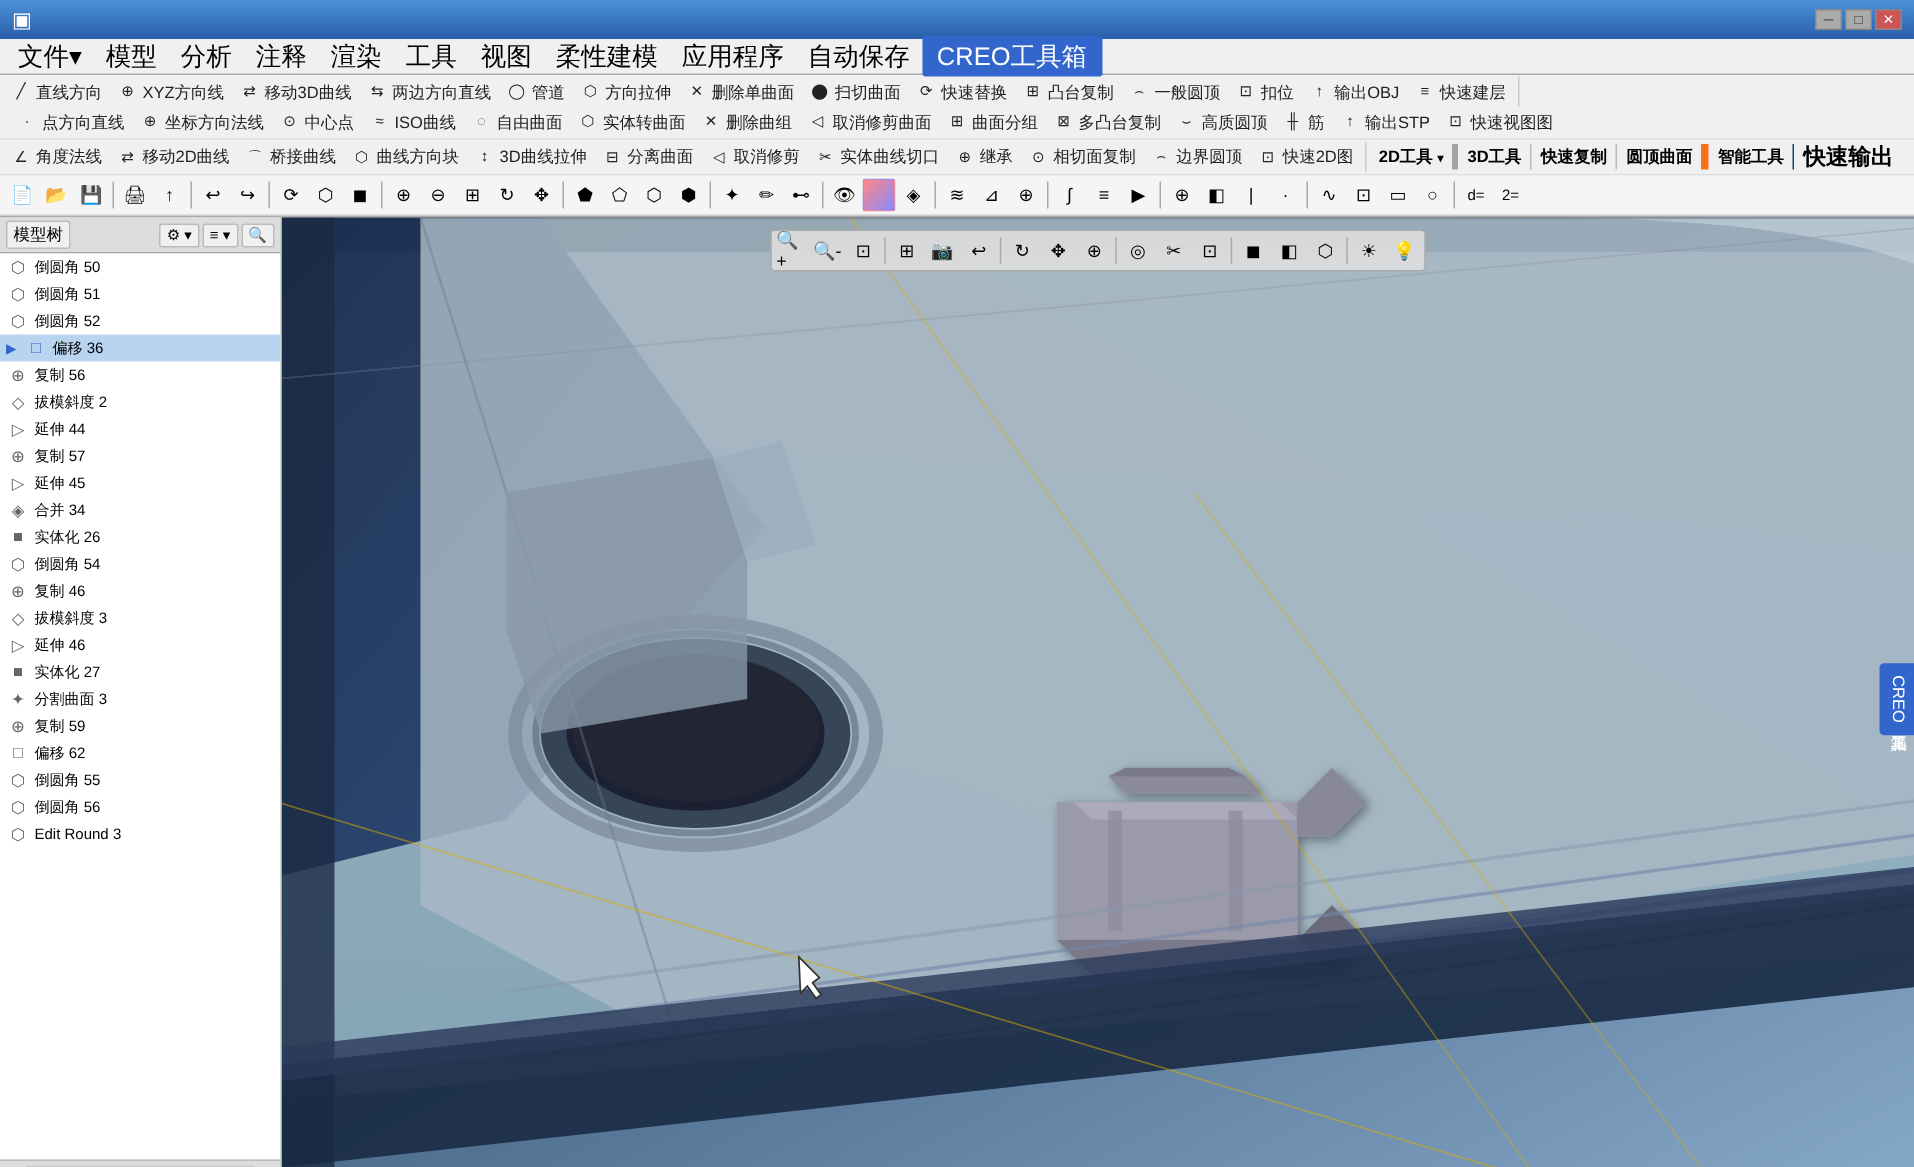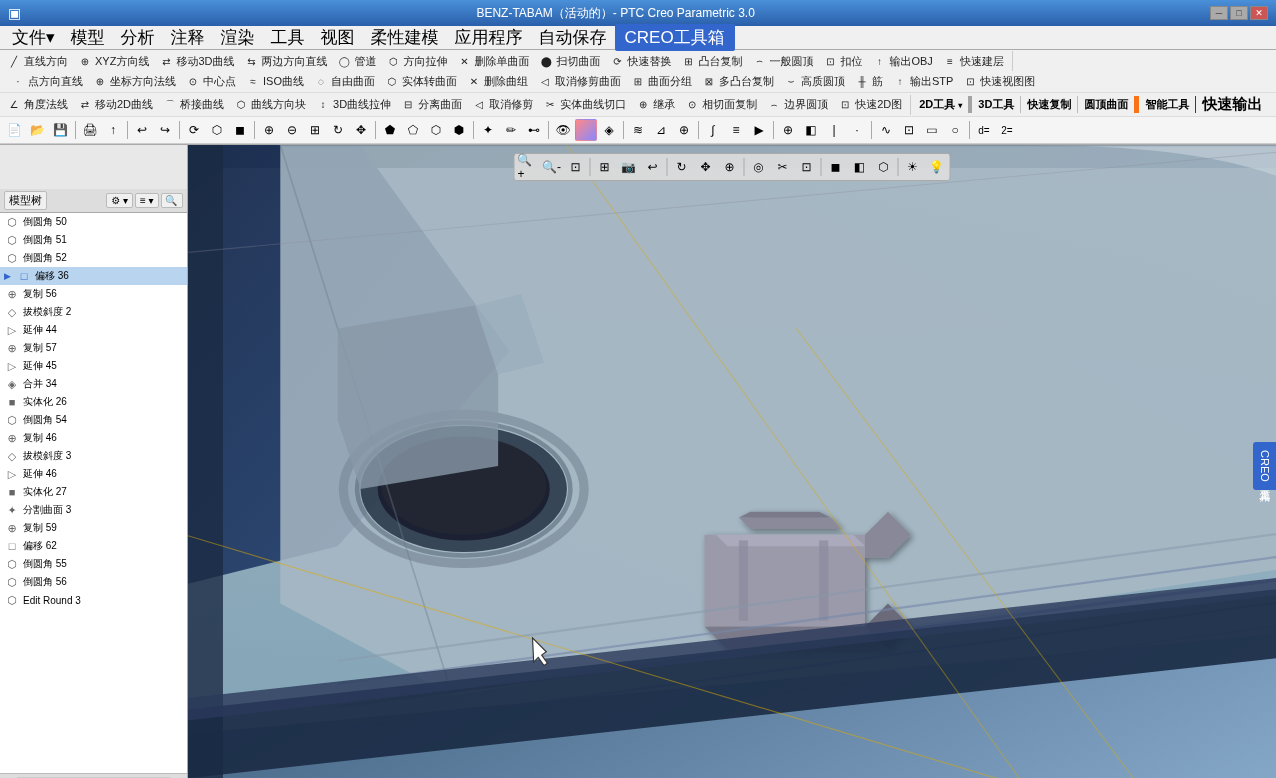--- a/index.html
+++ b/index.html
@@ -46,21 +46,21 @@
     
     #main { display: flex; width: 100%; height: calc(778px - 26px - 24px - 66px - 24px); }
 
     
     #left-panel {
       width: 188px; min-width: 188px; background: #e8e8e8; border-right: 1px solid #aaa;
       display: flex; flex-direction: column; overflow: hidden;
     }
     #panel-toolbar {
       display: flex; align-items: center; padding: 2px 4px; background: #ddd;
-      border-bottom: 1px solid #aaa; gap: 2px; margin-top: 44px;
+      border-bottom: 1px solid #aaa; gap: 2px;
     }
     .panel-tb-btn { padding: 1px 4px; font-size: 11px; cursor: pointer; background: #f0f0f0; border: 1px solid #bbb; border-radius: 2px; }
     .tree-item {
       display: flex; align-items: center; padding: 1px 4px; font-size: 12px;
       cursor: pointer; white-space: nowrap; min-height: 18px;
     }
     .tree-item.active { background: #b8d4ee; }
     .tree-icon { width: 16px; height: 16px; margin-right: 3px; display: inline-flex; align-items: center; justify-content: center; font-size: 11px; flex-shrink: 0; }
     .tree-label { font-size: 10px; }
     .tree-arrow { width: 12px; font-size: 9px; color: #666; }
@@ -111,21 +111,20 @@
       display: flex; align-items: center; padding: 0 2px;
     }
 
     .panel-expand-btn { font-size: 9px; cursor: pointer; padding: 1px 3px; }
   </style>
 </head>
 <body>
 
 <div id="titlebar">
   <span style="font-size:14px;">▣</span>
-  <span class="title">BENZ-TABAM（活动的）- PTC Creo Parametric 3.0</span>
   <div class="win-controls">
     <div class="win-btn">─</div>
     <div class="win-btn">□</div>
     <div class="win-btn close">✕</div>
   </div>
 </div>
 
 <div id="menubar">
   <span class="menu-item">文件▾</span>
   <span class="menu-item">模型</span>

